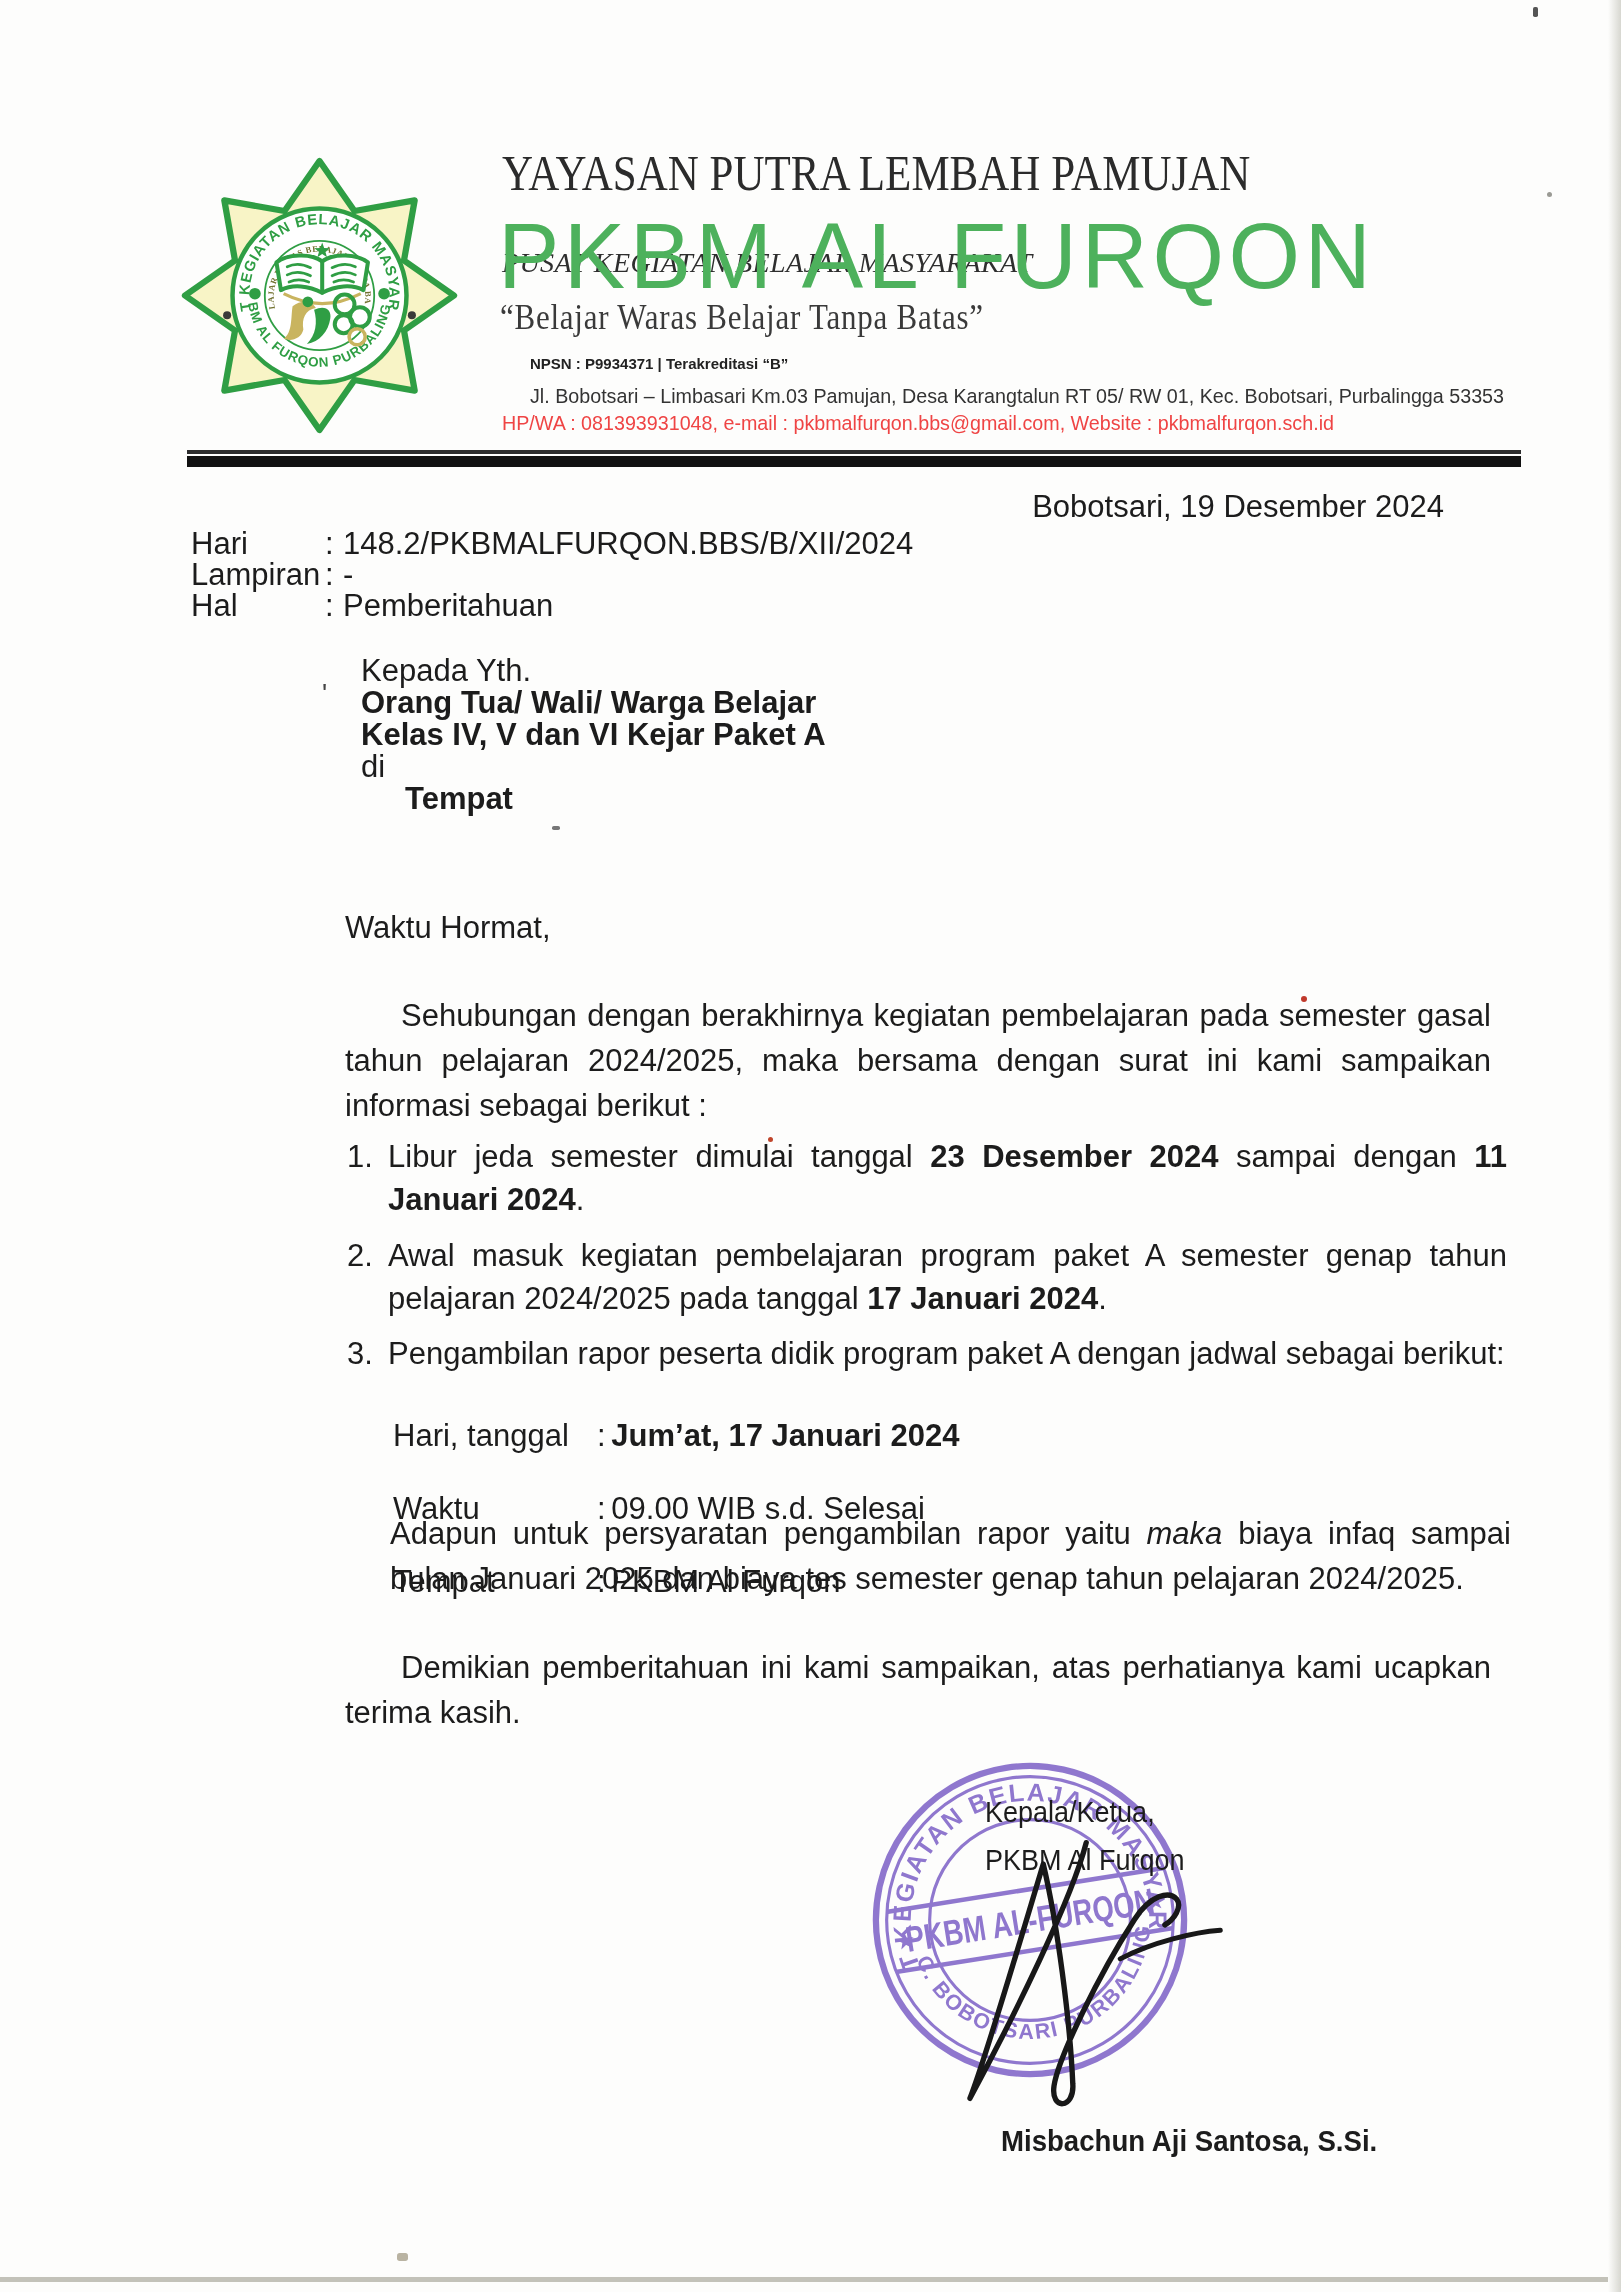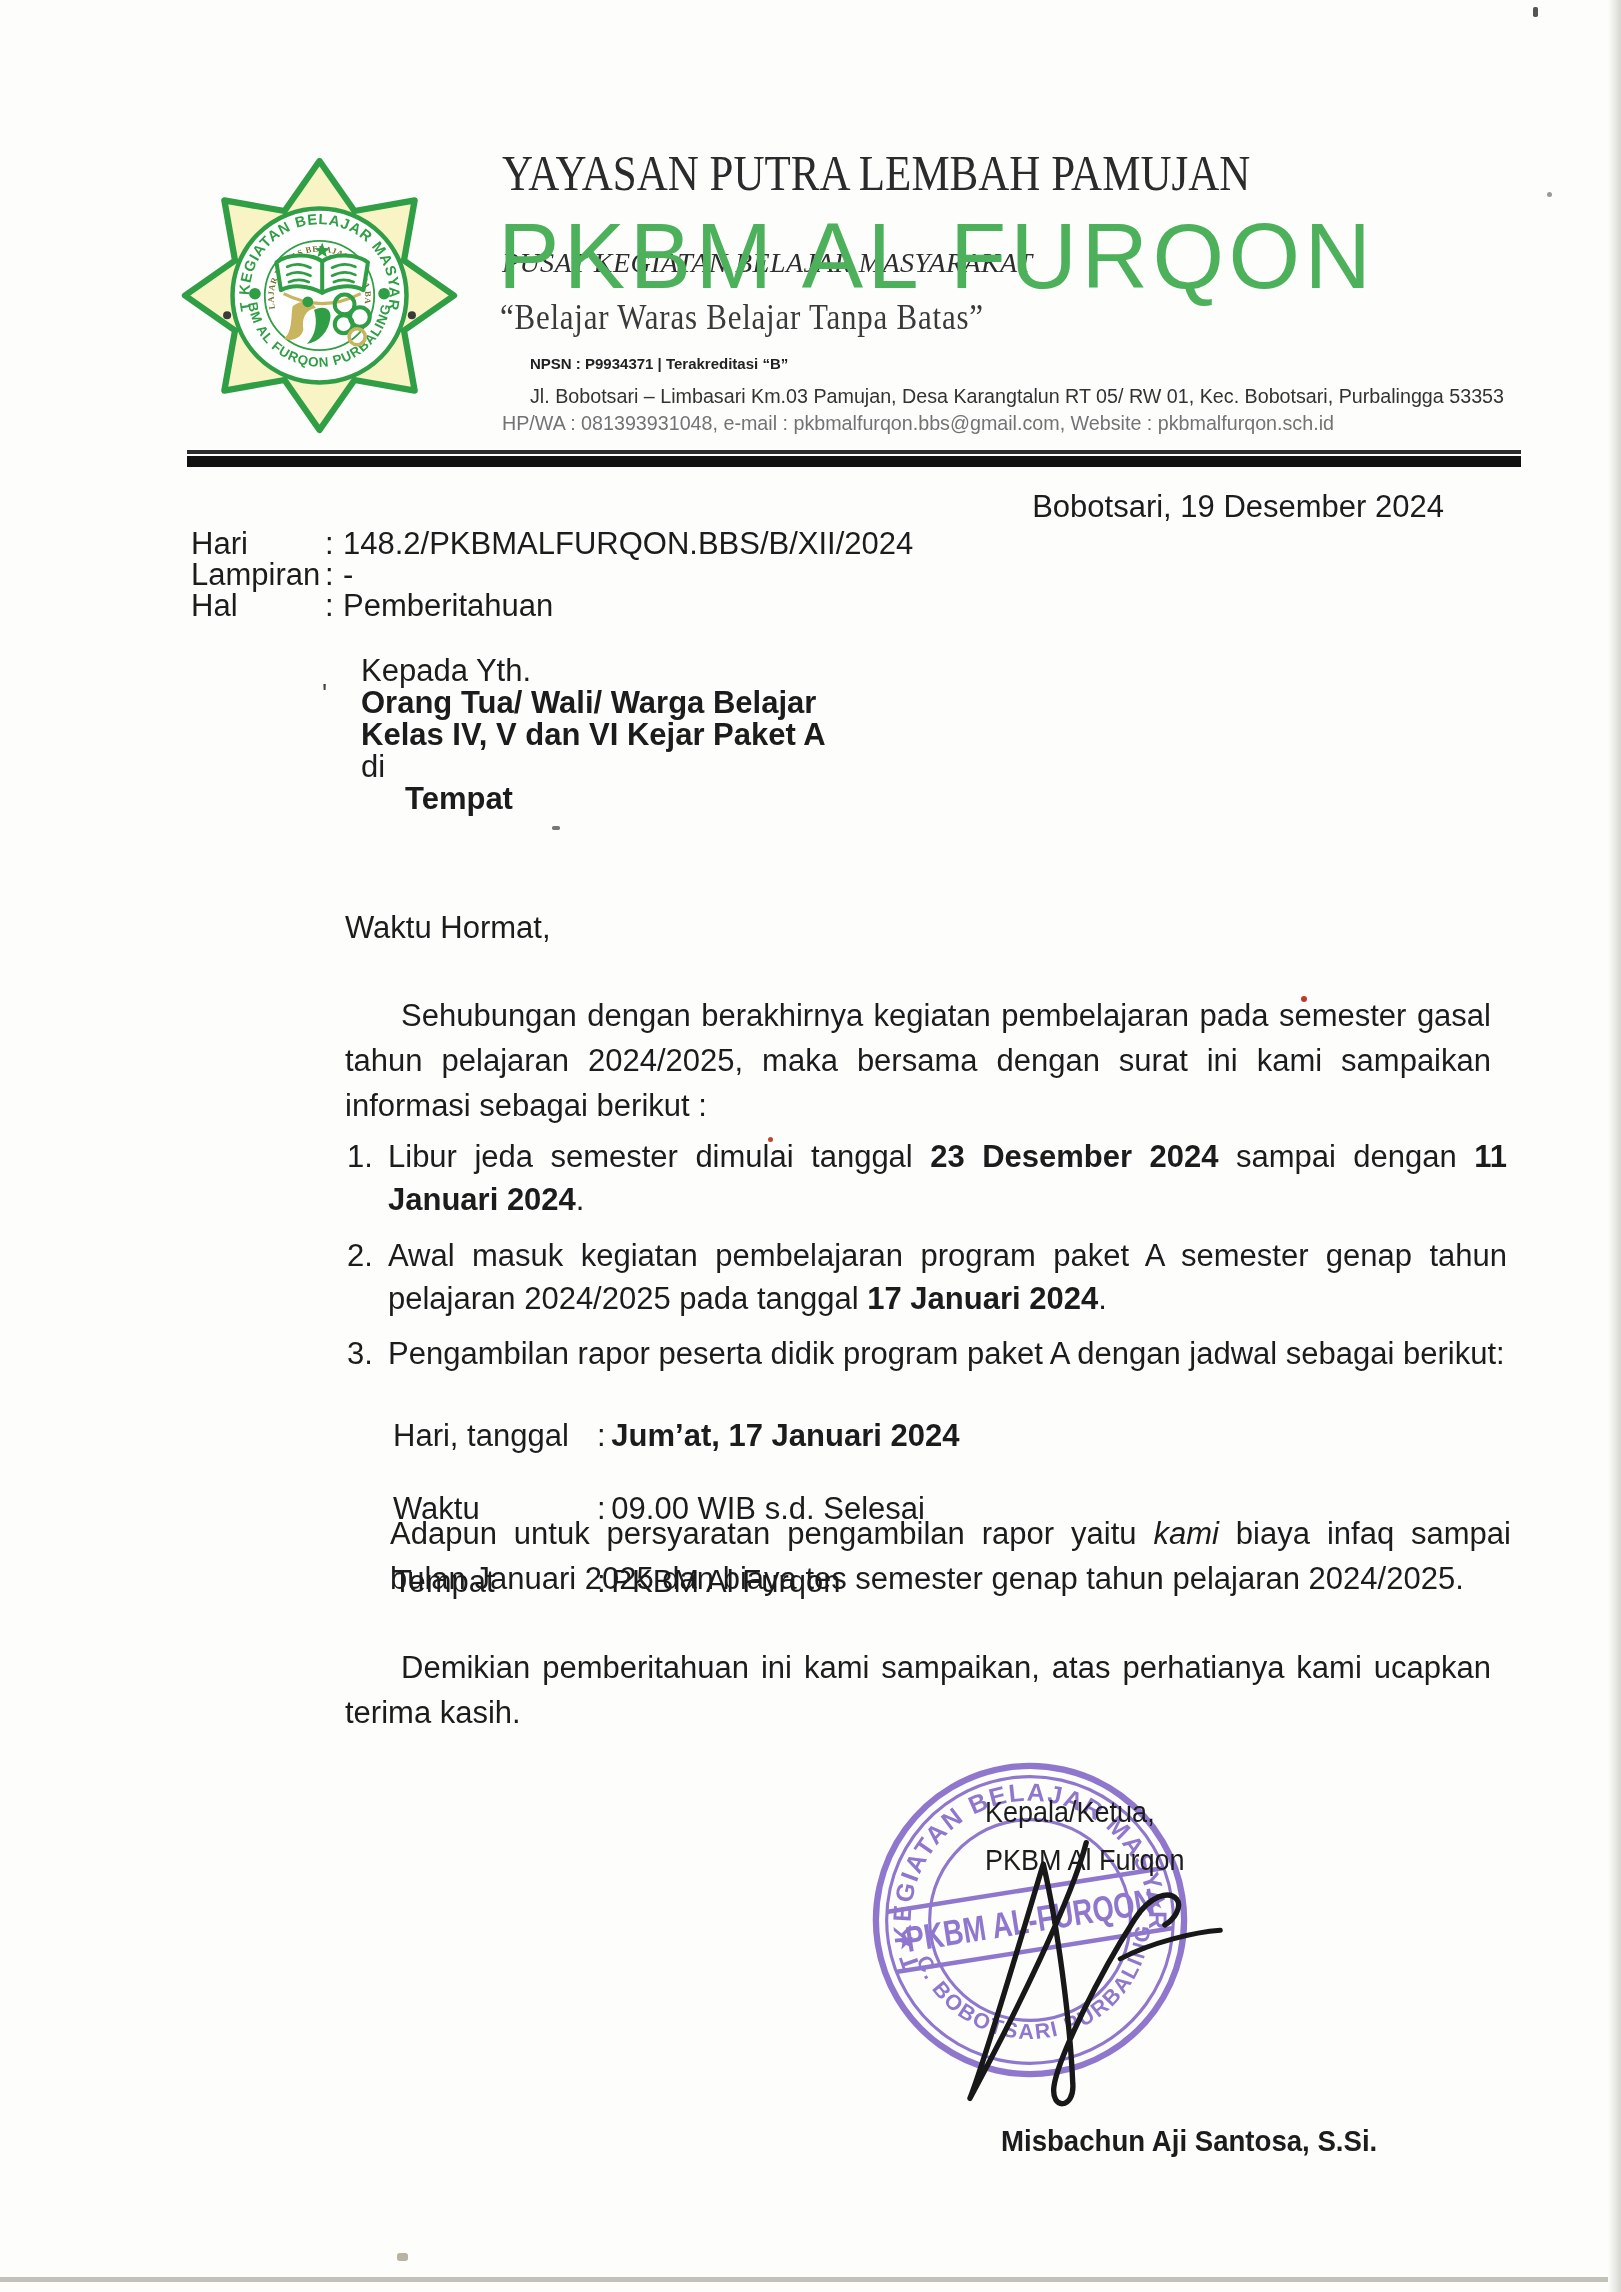--- a/index.html
+++ b/index.html
@@ -23,21 +23,21 @@
     left:498px; top:210px; font-size:92px; line-height:1; color:var(--brand_green,#4db15c);
     letter-spacing:4.5px; white-space:nowrap;
   }
   .lh-slogan{
     left:500px; top:296px; font-family:"Liberation Serif","DejaVu Serif",serif;
     font-size:36px; color:#3a3a3a; transform:scaleX(.86); transform-origin:left top;
     white-space:nowrap; letter-spacing:0.9px;
   }
   .lh-npsn{ left:530px; top:355px; font-size:15px; font-weight:bold; color:#222; white-space:nowrap;}
   .lh-addr{ left:530px; top:385px; font-size:19.7px; color:#333; white-space:nowrap;}
-  .lh-contact{ left:502px; top:412px; font-size:19.7px; color:#737373; white-space:nowrap;}
+  .lh-contact{ left:502px; top:412px; font-size:19.7px; color:#ef4444; white-space:nowrap;}
   .rule-thin{ left:187px; top:450px; width:1334px; height:3.6px; background:#2d2d2d;}
   .rule-thick{ left:187px; top:456px; width:1334px; height:10.7px; background:#111;}
   
   .dateline{ right:178px; top:489px; font-size:31px; white-space:nowrap;}
   .meta{ left:191px; top:528px; font-size:31px; line-height:31px;}
   .meta-row{ display:grid; grid-template-columns:134px 18px auto;}
   .recipient{ left:361px; top:655px; font-size:31px; line-height:32px;}
   .recipient .b{font-weight:bold;}
   .recipient .indent{ padding-left:44px; font-weight:bold;}
   .greeting{ left:345px; top:910px; font-size:31px;}
@@ -198,21 +198,21 @@
       <span>:</span>
       <span>09.00 WIB s.d. Selesai</span>
     </div>
     <div class="sched-row">
       <span>Tempat</span>
       <span>:</span>
       <span>PKBM Al Furqon</span>
     </div>
   </div>
 
-  <div class="abs para note"><span>Adapun untuk persyaratan pengambilan rapor yaitu </span><span class="seg-i">kami</span><span> biaya infaq sampai bulan Januari 2025 dan biaya tes semester genap tahun pelajaran 2024/2025.</span></div>
+  <div class="abs para note"><span>Adapun untuk persyaratan pengambilan rapor yaitu </span><span class="seg-i">maka</span><span> biaya infaq sampai bulan Januari 2025 dan biaya tes semester genap tahun pelajaran 2024/2025.</span></div>
 
   <div class="abs para closing">Demikian pemberitahuan ini kami sampaikan, atas perhatianya kami ucapkan terima kasih.</div>
 
   <svg class="abs stamp-svg" width="344" height="344" viewBox="-192 -192 384 384">
     <g transform="rotate(-9)">
       <circle class="pstroke" r="172" stroke-width="7"></circle>
       <circle class="pstroke" r="160" stroke-width="3.5"></circle>
       <circle class="pstroke" r="112" stroke-width="3.5"></circle>
       <path class="pstroke" d="M -157,-34 L 157,-34" stroke-width="5"></path>
       <path class="pstroke" d="M -157,34 L 157,34" stroke-width="5"></path>

